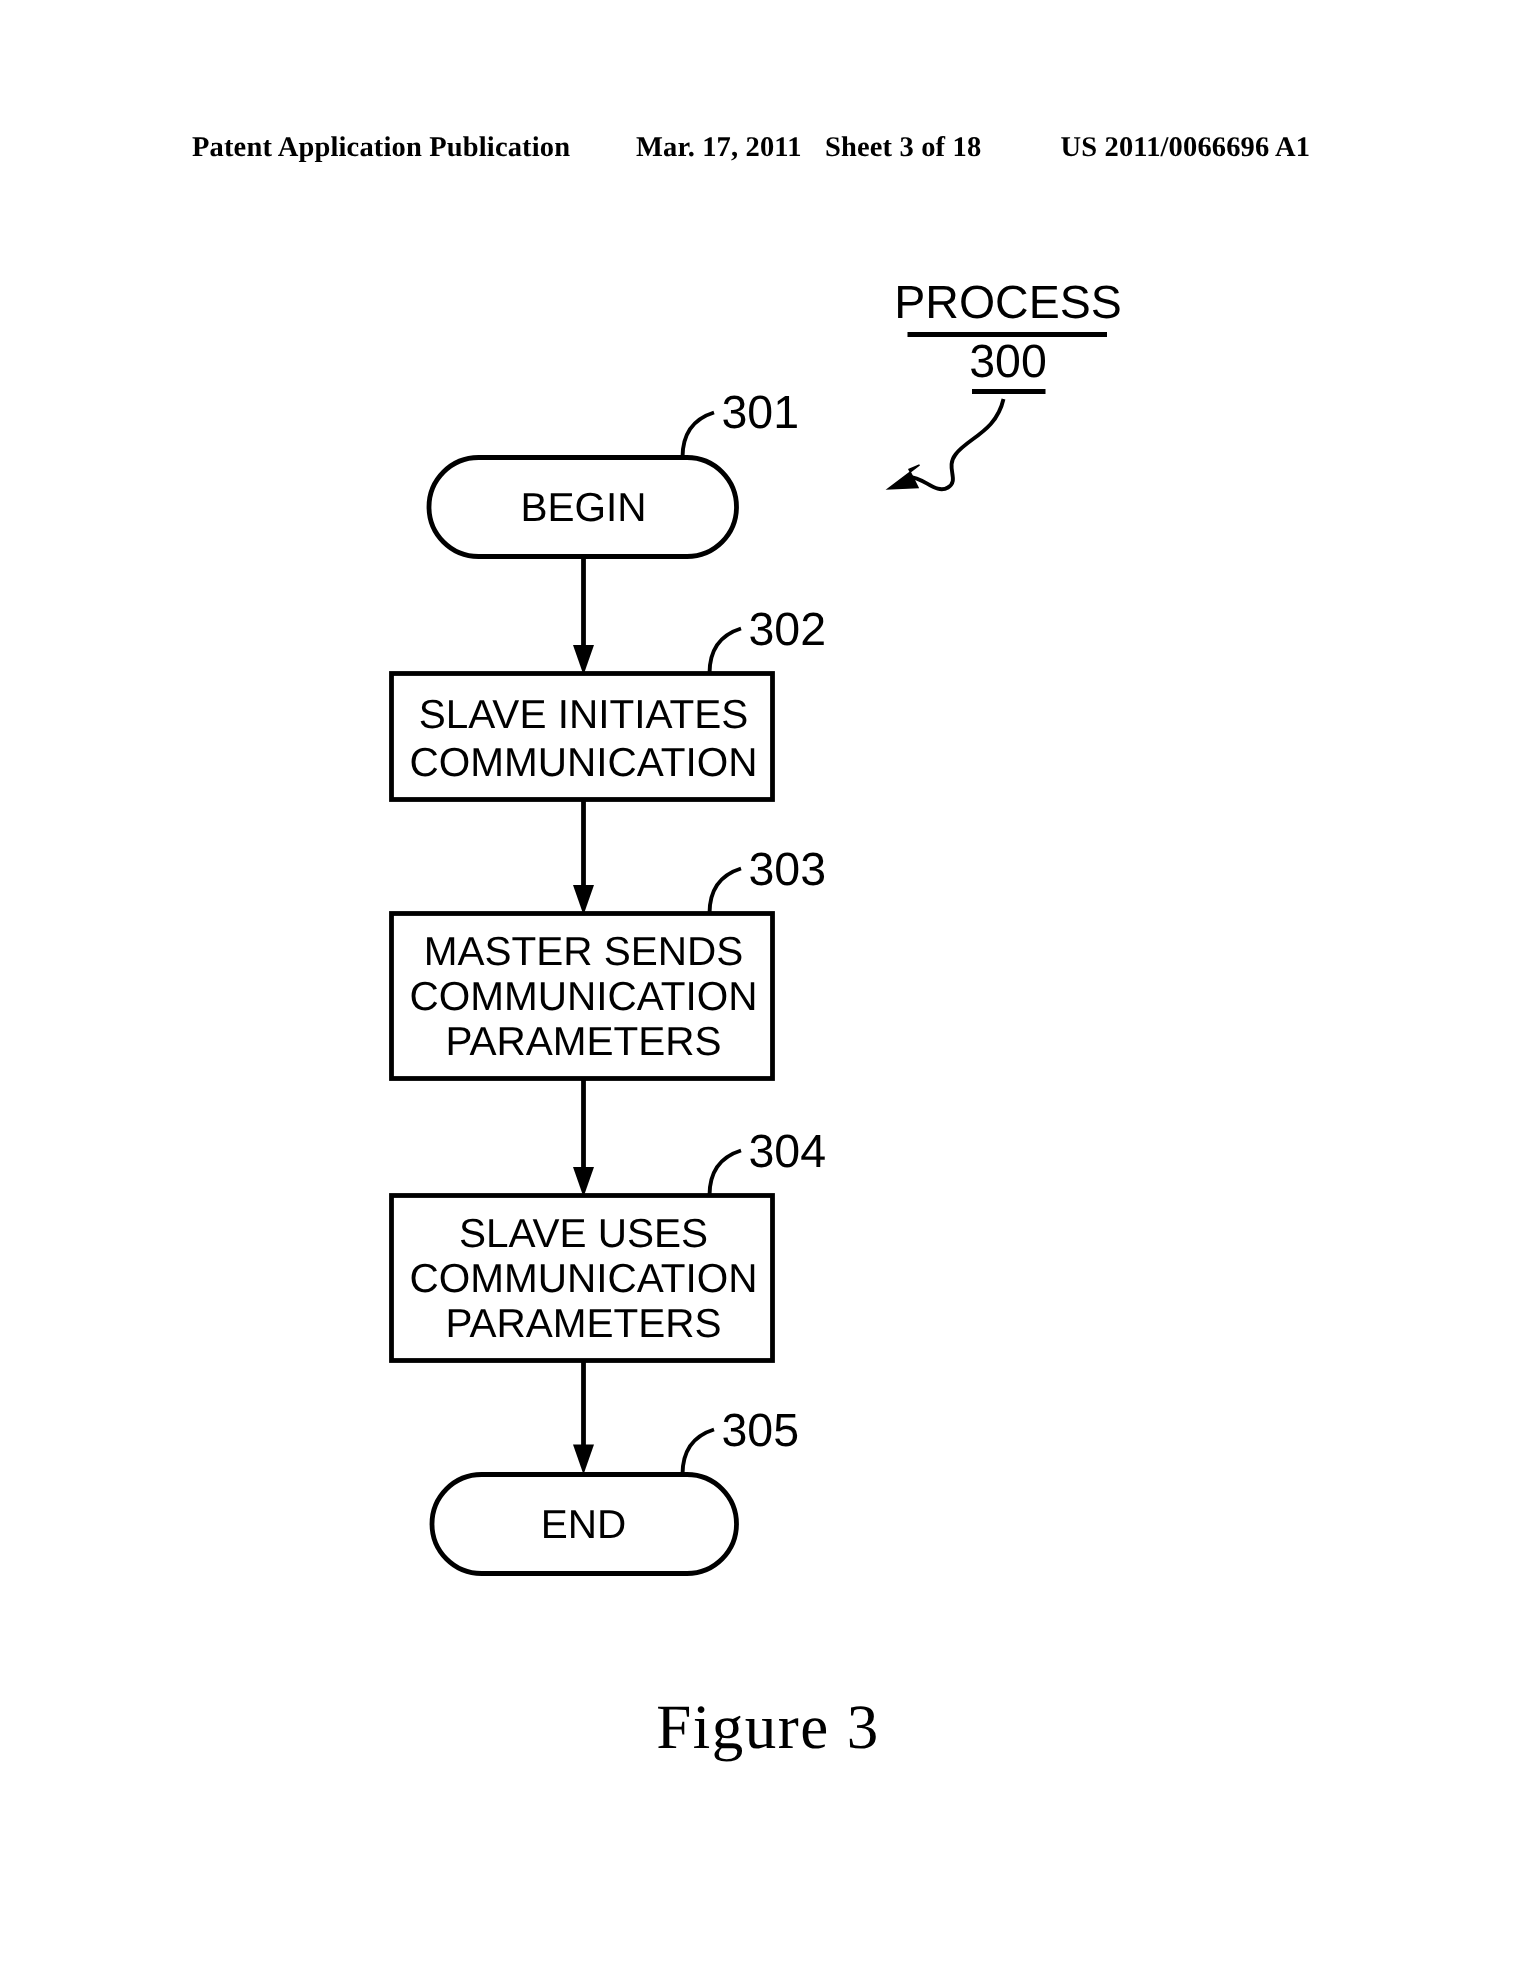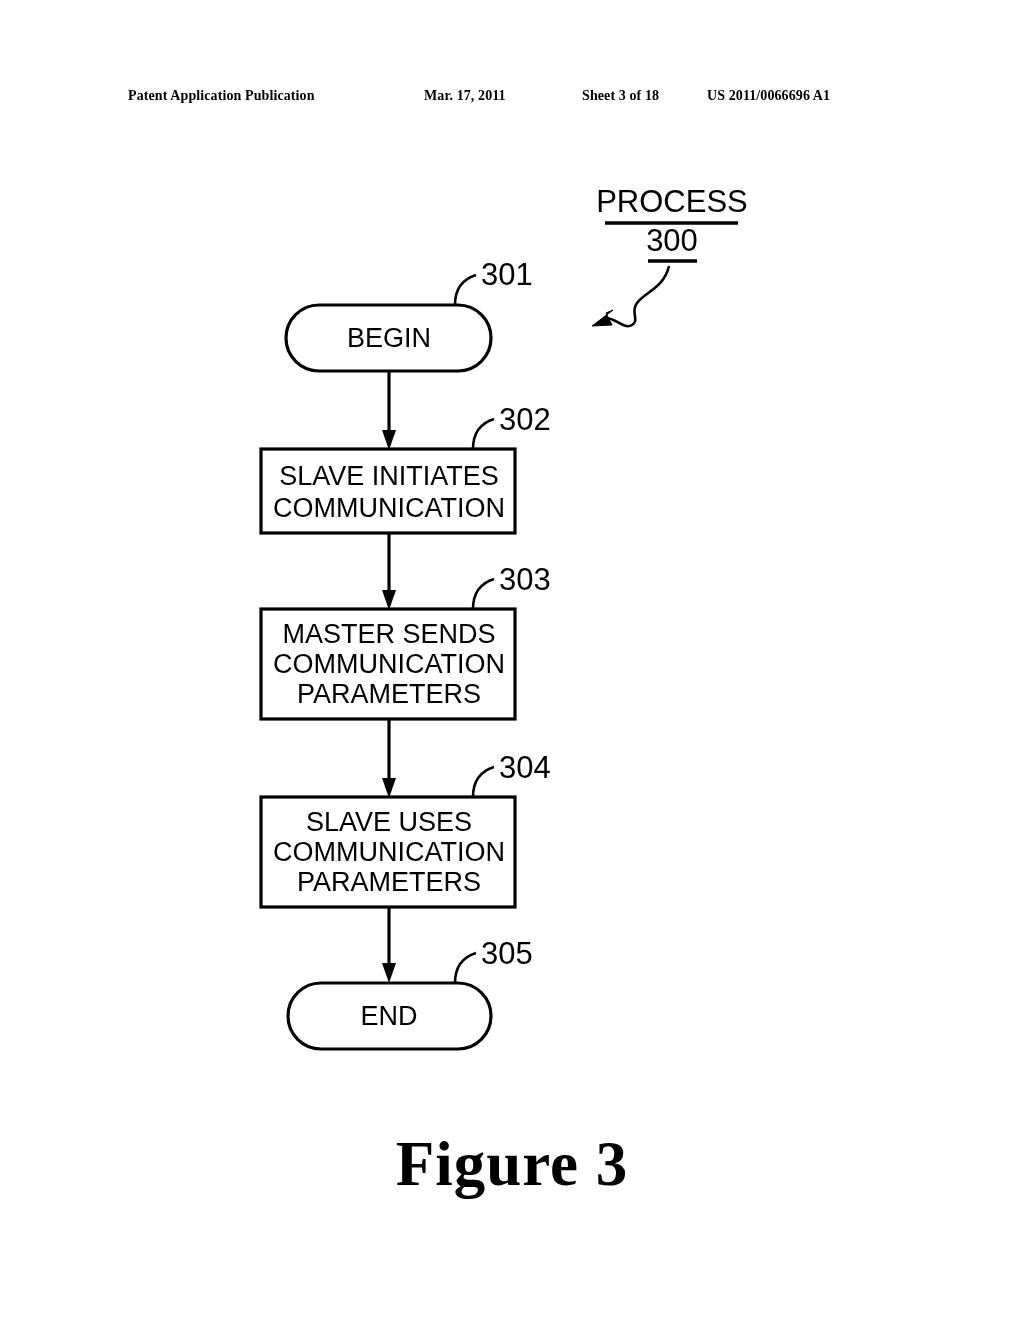--- a/index.html
+++ b/index.html
@@ -21,48 +21,48 @@
     position: absolute;
     top: 88px;
     left: 0;
     width: 1024px;
     height: 26px;
     display: flex;
     flex-direction: row;
     align-items: baseline;
     font-family: "Liberation Serif", serif;
     font-weight: bold;
-    font-size: 14px;
+    font-size: 19px;
     letter-spacing: 0.1px;
     white-space: nowrap;
   }
   .hdr-pub   { position: absolute; left: 128px; }
   .hdr-date  { position: absolute; left: 424px; }
-  .hdr-sheet { position: absolute; left: 550px; margin-left: 32px; }
+  .hdr-sheet { position: absolute; left: 550px; }
   .hdr-num   { position: absolute; left: 707px; text-align: center; }
 
   
   #figure-canvas {
     position: absolute;
     left: 0;
     top: 0;
     width: 1024px;
     height: 1320px;
   }
 
   
   .fig-caption {
     position: absolute;
     left: 0;
     top: 1128px;
     width: 1024px;
     text-align: center;
     font-family: "Liberation Serif", serif;
-    font-size: 63px;
-    font-weight: bold;
+    font-size: 42px;
+    font-weight: normal;
     letter-spacing: 1px;
   }
 
   
   .node-text {
     font-family: "Liberation Sans", sans-serif;
     font-size: 27px;
     fill: #000000;
     text-anchor: middle;
     dominant-baseline: middle;

